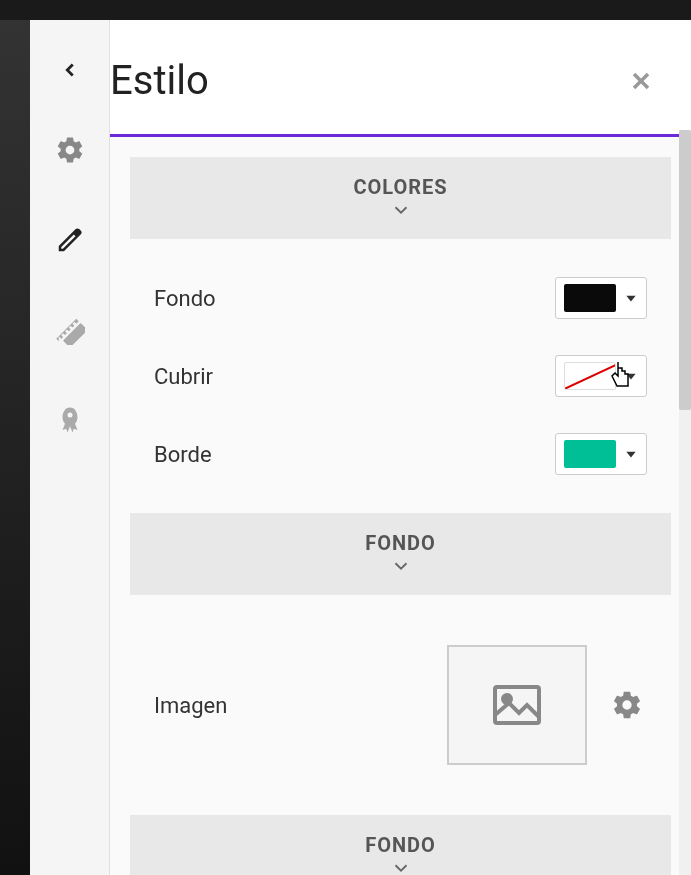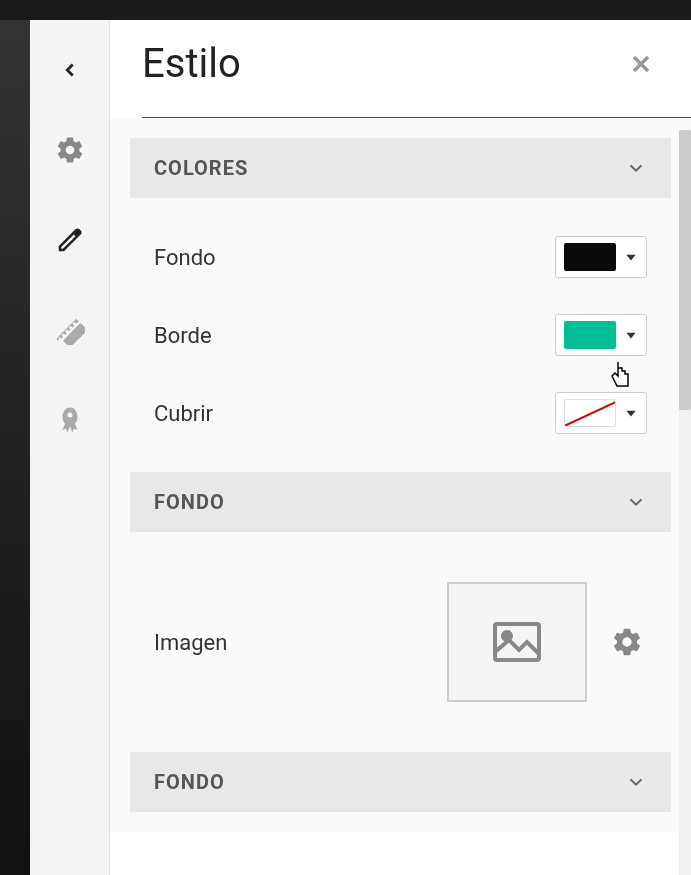--- a/index.html
+++ b/index.html
@@ -66,23 +66,22 @@
     .main-panel {
       flex: 1;
       background: #fff;
       position: relative;
       overflow: hidden;
     }
     .header {
       display: flex;
       align-items: center;
       justify-content: space-between;
-      padding: 20px 30px 30px 0;
-      border-bottom: 1px solid #6d28d9;
-      margin-left: 32px;
+      padding: 37px 30px 30px 0;
+      border-bottom: 3px solid #6d28d9;
     }
     .header-title {
       font-size: 40px;
       font-weight: 400;
       color: #222;
       padding-left: 0;
     }
     .close-btn {
       width: 40px;
       height: 40px;
@@ -94,22 +93,22 @@
     }
     .content {
       padding: 20px;
       background: #fafafa;
     }
     .section-header {
       background: #e8e8e8;
       padding: 18px 24px;
       display: flex;
       align-items: center;
-      justify-content: space-between;
-      cursor: pointer;
+      cursor: pointer;
+      flex-direction: column;
     }
     .section-title {
       font-size: 20px;
       font-weight: 700;
       letter-spacing: 1px;
       color: #555;
     }
     .chevron {
       color: #666;
     }
@@ -279,32 +278,32 @@
         <div class="row">
           <div class="row-label">Fondo</div>
           <div class="color-picker">
             <div class="color-swatch swatch-black"></div>
             <svg class="dropdown-arrow" width="14" height="14" viewBox="0 0 24 24" fill="#333">
               <polygon points="4 8 20 8 12 18"></polygon>
             </svg>
           </div>
         </div>
         <div class="row">
-          <div class="row-label">Borde</div>
+          <div class="row-label">Cubrir</div>
           <div class="color-picker">
-            <div class="color-swatch swatch-teal"></div>
+            <div class="color-swatch swatch-none"></div>
             <svg class="dropdown-arrow" width="14" height="14" viewBox="0 0 24 24" fill="#333">
               <polygon points="4 8 20 8 12 18"></polygon>
             </svg>
           </div>
         </div>
         <div class="row">
-          <div class="row-label">Cubrir</div>
+          <div class="row-label">Borde</div>
           <div class="color-picker">
-            <div class="color-swatch swatch-none"></div>
+            <div class="color-swatch swatch-teal"></div>
             <svg class="dropdown-arrow" width="14" height="14" viewBox="0 0 24 24" fill="#333">
               <polygon points="4 8 20 8 12 18"></polygon>
             </svg>
           </div>
         </div>
       </div>
 
       <div class="section-header">
         <div class="section-title">FONDO</div>
         <svg class="chevron" width="22" height="22" viewBox="0 0 24 24" fill="none" stroke="#666" stroke-width="2">

